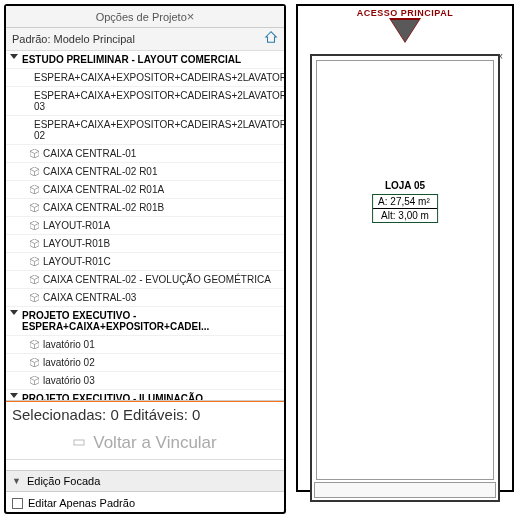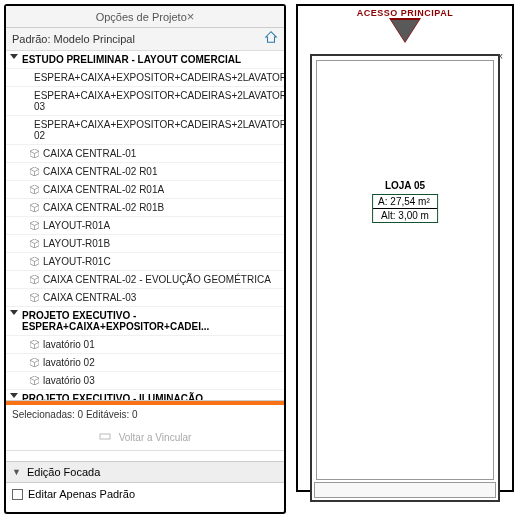--- a/index.html
+++ b/index.html
@@ -11,22 +11,22 @@
   .padrao-row { display: flex; align-items: center; justify-content: space-between; padding: 2px 6px; border-bottom: 1px solid #ddd; background: #f4f4f4; }
   .padrao-text { font-size: 11px; color: #333; }
   .padrao-icon svg { width: 14px; height: 14px; }
   .model-row { display: flex; align-items: center; gap: 4px; padding: 3px 6px; border-bottom: 1px solid #ddd; font-size: 11px; }
   .icon-small { width: 12px; height: 12px; display: inline-flex; align-items: center; justify-content: center; }
   .tree { flex: none; height: 350px; overflow-y: auto; overflow-x: hidden; border-bottom: 1px solid #ccc; }
   .tree-group { padding: 3px 4px 3px 14px; font-size: 10px; font-weight: bold; color: #000; display: flex; align-items: flex-start; gap: 4px; background: #fff; border-bottom: 1px solid #f0f0f0; }
   .tree-item { padding: 3px 4px 3px 24px; font-size: 10px; color: #222; display: flex; align-items: center; gap: 4px; border-bottom: 1px solid #f0f0f0; }
   .tri { width: 0; height: 0; border-left: 4px solid transparent; border-right: 4px solid transparent; border-top: 5px solid #333; margin-left: -10px; }
   .cube { width: 9px; height: 9px; display: inline-block; }
-  .status-row { padding: 4px 6px; font-size: 10px; color: #333; border-top: 4px solid #f97316; background: #fff; }
-  .vincular-row { padding: 6px; display: flex; align-items: center; justify-content: center; gap: 8px; font-size: 10px; color: #aaa; border-bottom: 1px solid #ddd; }
+  .status-row { padding: 4px 6px; font-size: 15px; color: #333; border-top: 1px solid #f97316; background: #fff; }
+  .vincular-row { padding: 6px; display: flex; align-items: center; justify-content: center; gap: 8px; font-size: 17px; color: #aaa; border-bottom: 1px solid #ddd; }
   .section-header { padding: 4px 6px; font-size: 11px; background: #eee; border-top: 1px solid #ccc; border-bottom: 1px solid #ccc; display: flex; align-items: center; gap: 6px; margin-top: 10px; }
   .chev { font-size: 9px; color: #555; }
   .checkbox-row { padding: 5px 6px; font-size: 11px; display: flex; align-items: center; gap: 5px; }
   .cb { width: 11px; height: 11px; border: 1px solid #666; background: #fff; }
   .tree::-webkit-scrollbar { width: 10px; }
   .tree::-webkit-scrollbar-track { background: #f0f0f0; }
   .tree::-webkit-scrollbar-thumb { background: #c8c8c8; border-radius: 4px; }
 
   .canvas { position: absolute; left: 296px; top: 4px; width: 218px; height: 488px; border: 2px solid #000; background: #fff; }
   .acesso-label { position: absolute; top: 2px; left: 50%; transform: translateX(-50%); font-size: 9px; font-weight: bold; color: #8B0000; letter-spacing: 0.5px; }

